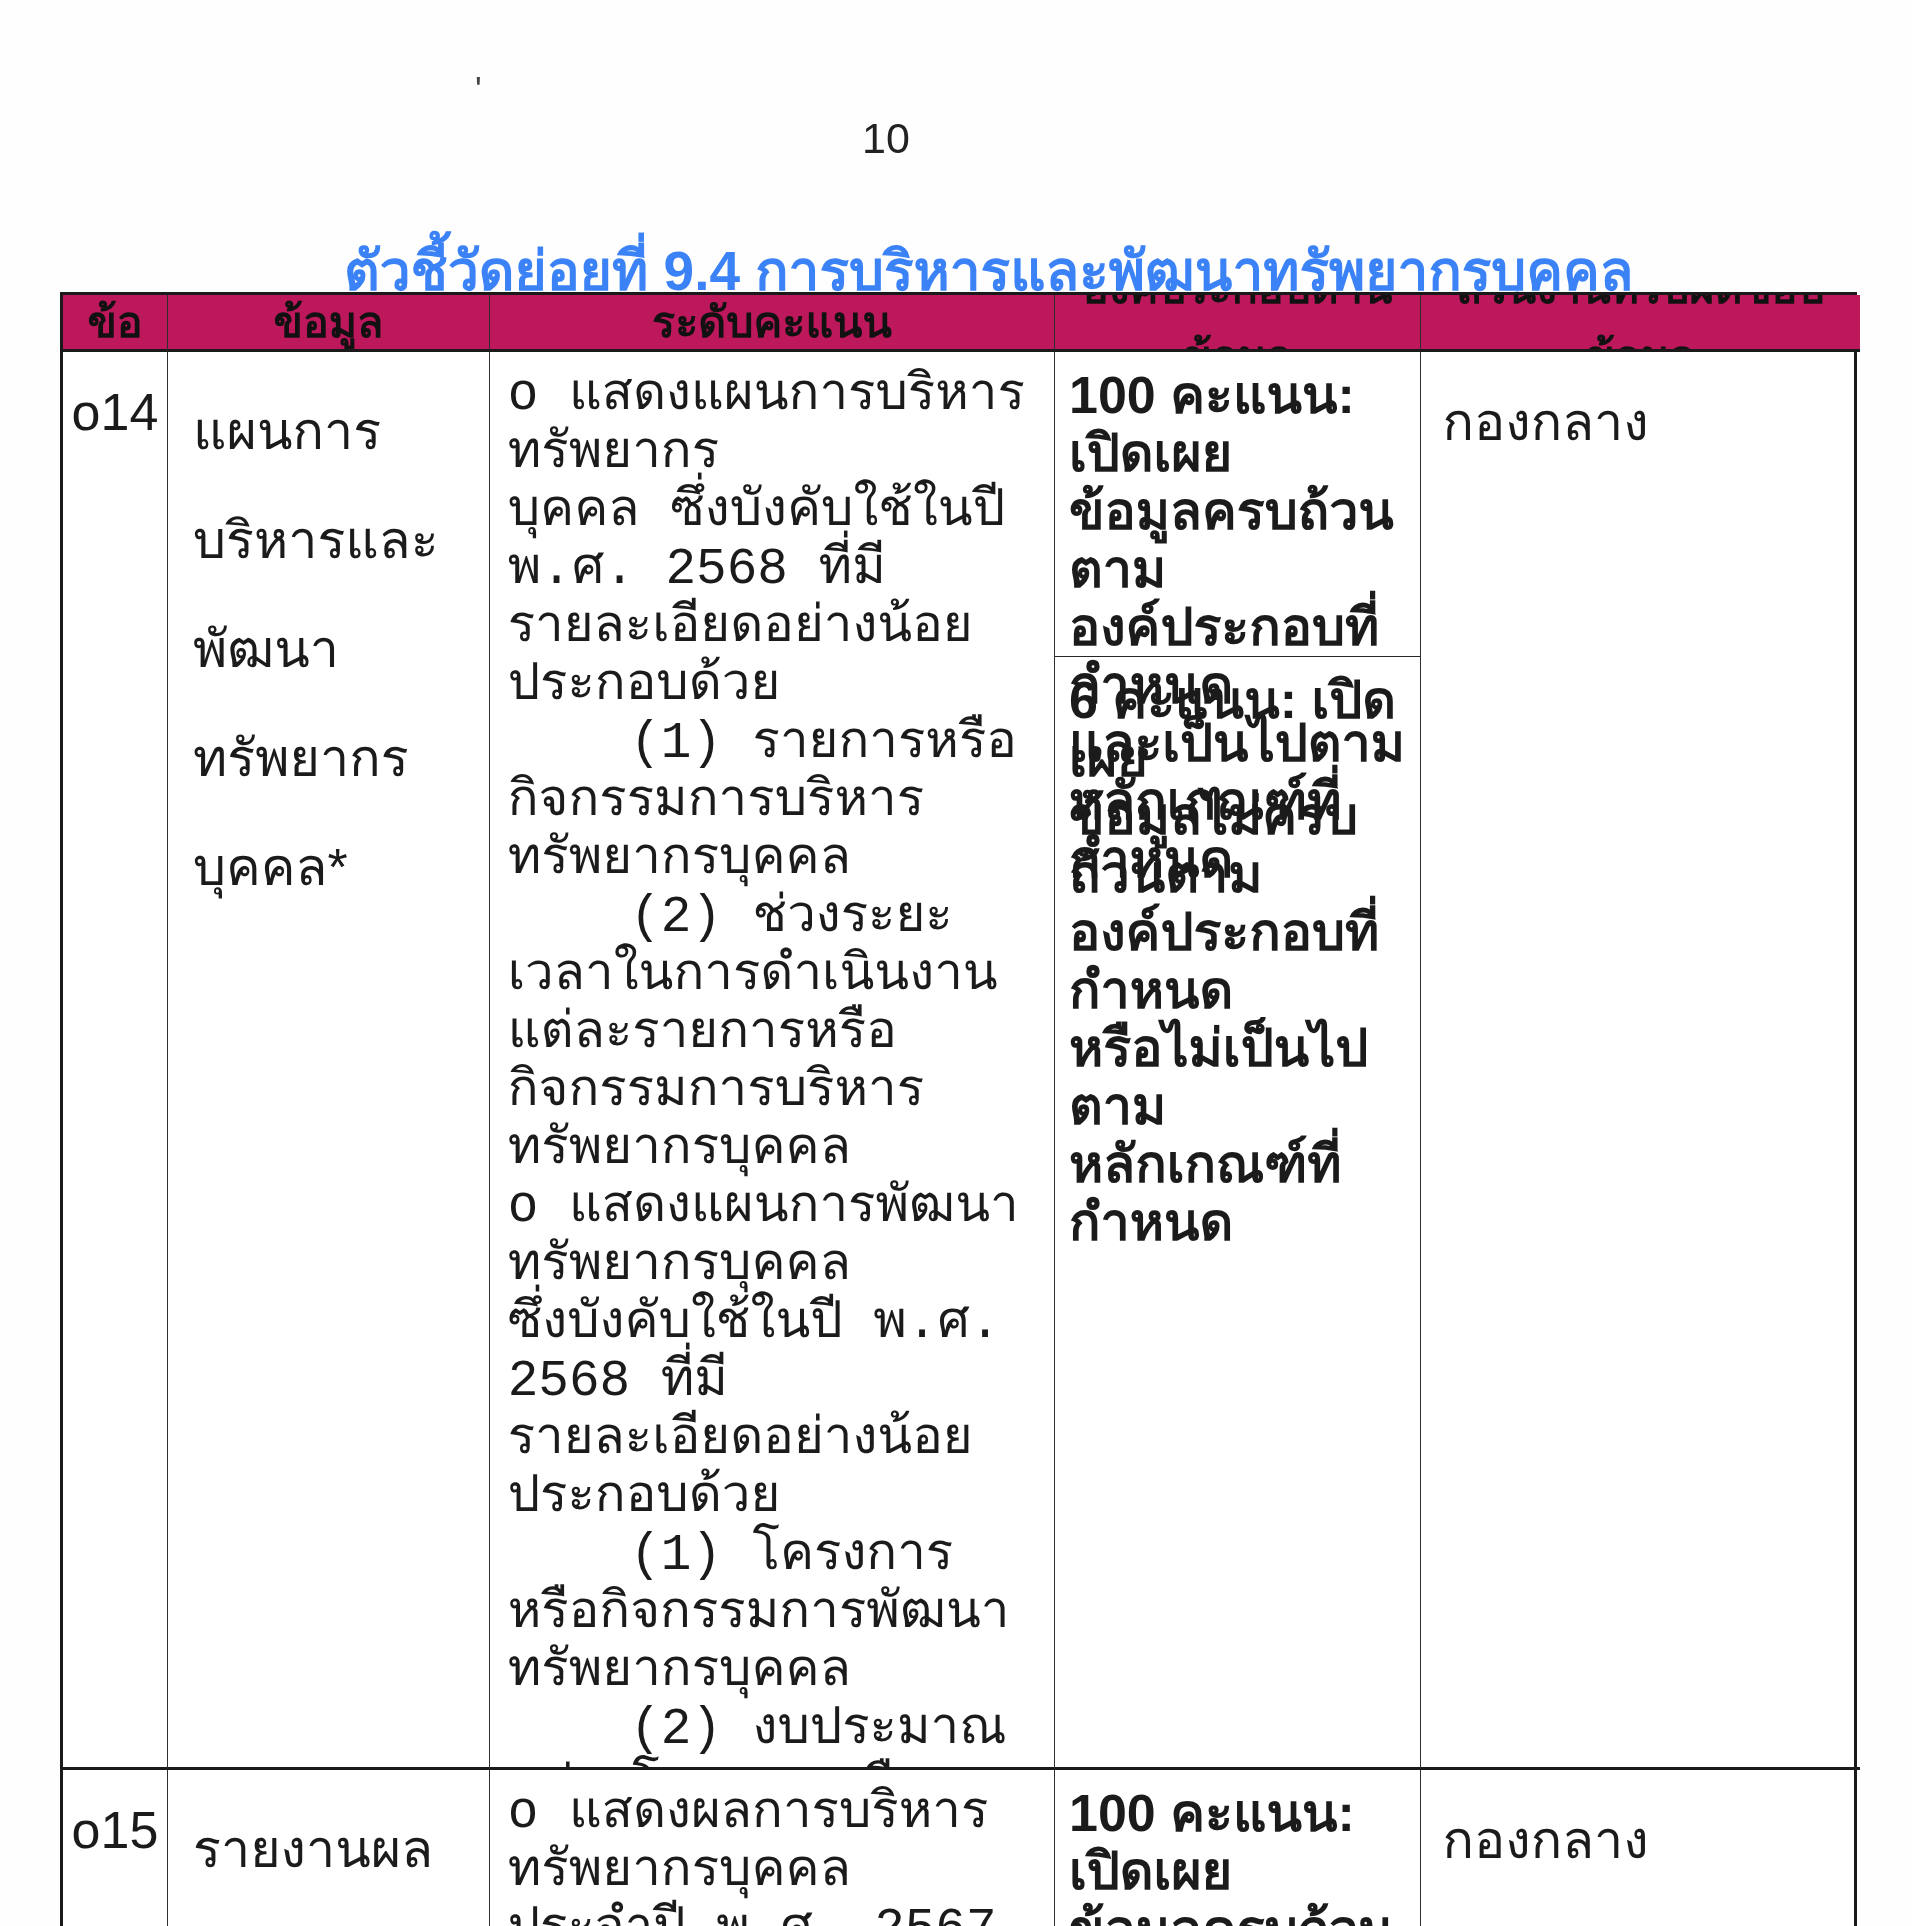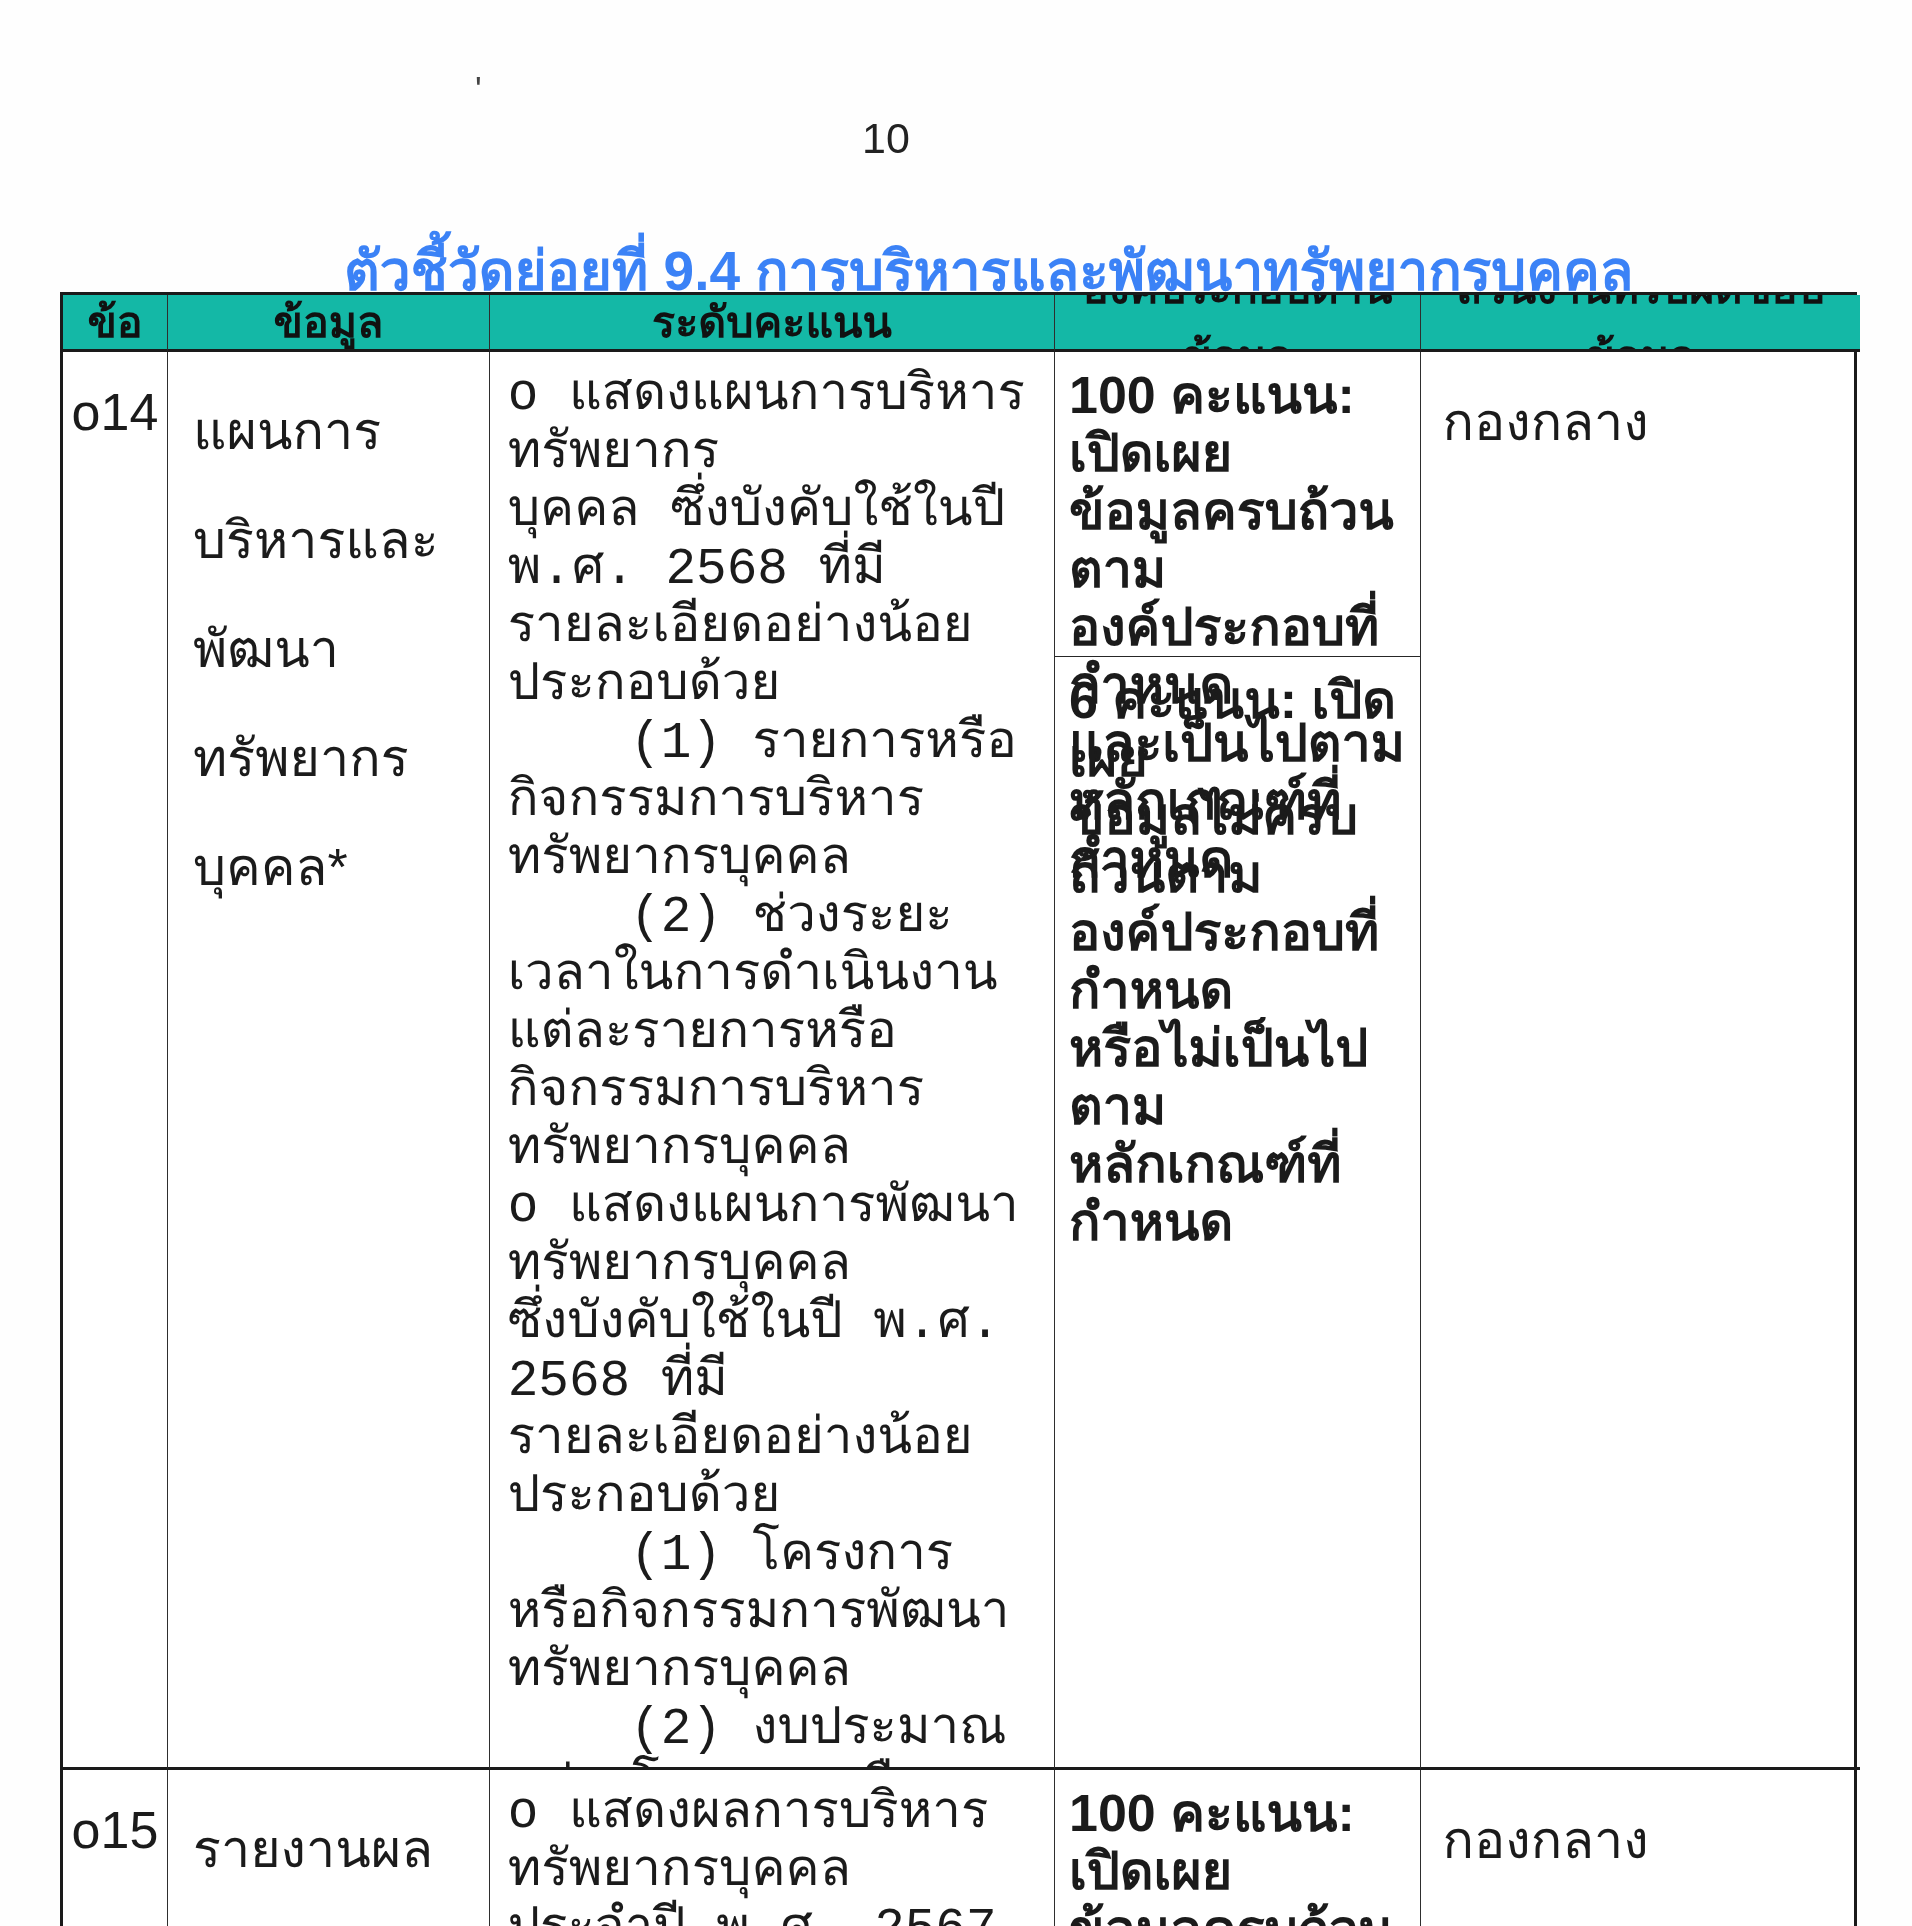--- a/index.html
+++ b/index.html
@@ -54,21 +54,21 @@
     grid-template-rows: 57px 1418px 737px;
     background: #ffffff;
   }
   .cell {
     box-sizing: border-box;
     overflow: hidden;
     border-right: 1.9px solid #2e2e2e;
   }
   .cell.last-col { border-right: none; }
   .header-cell {
-    background: #14b8a6;
+    background: #be185d;
     border-bottom: 3.5px solid #1a1a1a;
     display: flex;
     align-items: center;
     justify-content: center;
     font-size: 43px;
     font-weight: 700;
     color: #111;
     text-align: center;
   }
   .row14-cell { border-bottom: 3.5px solid #1a1a1a; }

